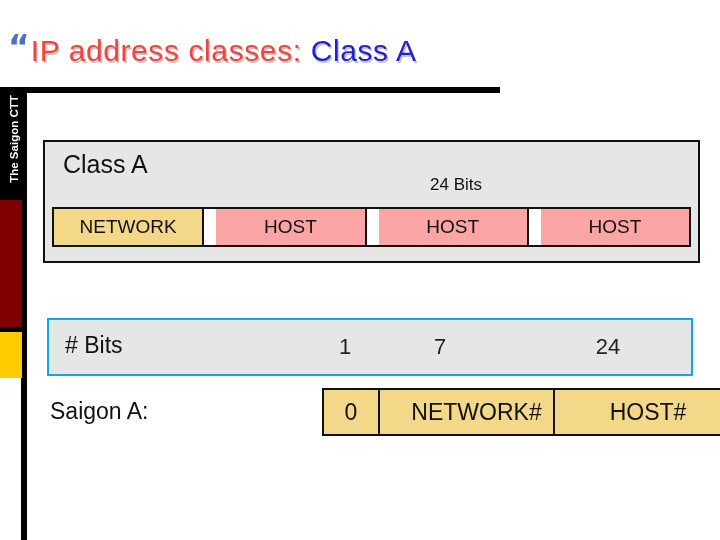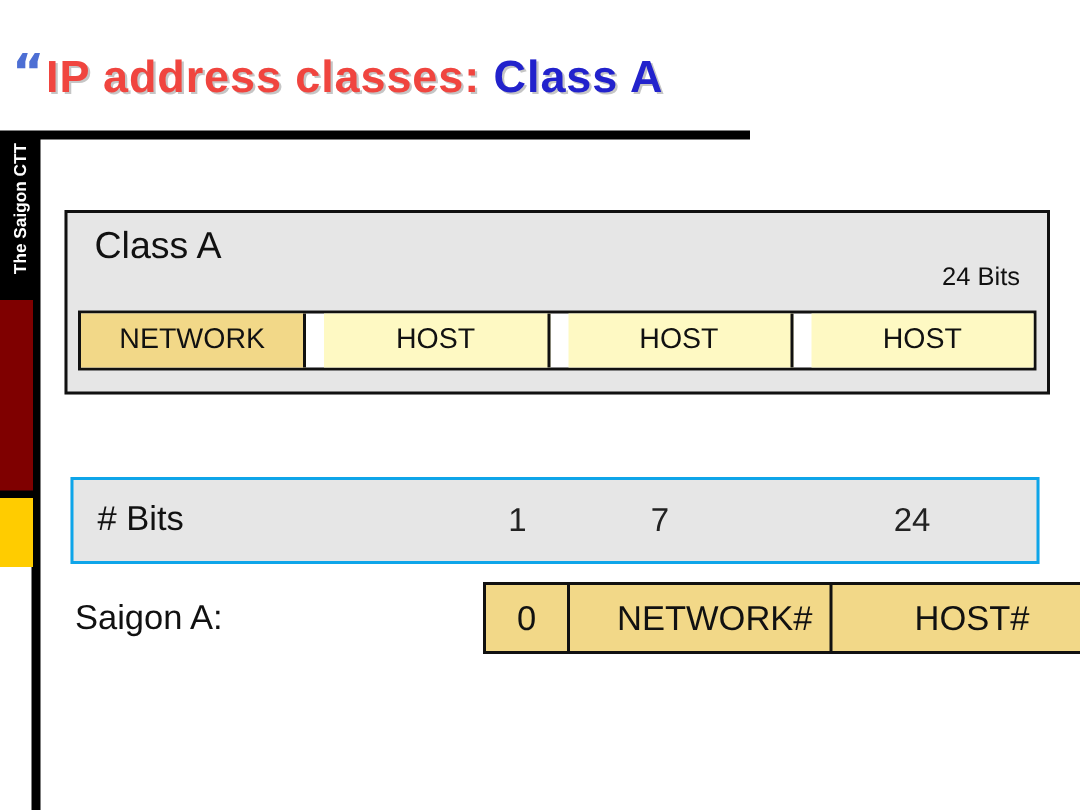--- a/index.html
+++ b/index.html
@@ -70,21 +70,21 @@
     color: #4d6fd4;
     font-size: 33px;
     font-weight: bold;
     font-family: "DejaVu Sans", sans-serif;
     margin-right: 1px;
     position: relative;
     top: -2px;
   }
   .title-part {
     font-size: 30px;
-    font-weight: bold;
+    font-weight: normal;
     letter-spacing: 0.6px;
     font-family: "Liberation Sans", sans-serif;
     text-shadow: 1.5px 1.5px 0 rgba(150,150,150,0.55);
   }
   #title-main { color: #f0453f; }
   #title-sub  { color: #2222cc; margin-left: 9px; }
 
   #title-underline {
     position: absolute;
     left: 0; top: 87px;
@@ -112,21 +112,21 @@
   
   #bits-arrow {
     position: absolute;
     left: 183px; top: 32px;
     width: 456px; height: 26px;
   }
   #bits-arrow-label {
     position: absolute;
     left: 183px; top: 30px;
     width: 456px;
-    text-align: right;
+    text-align: center;
     font-size: 17px;
     color: #111111;
     background: #e6e6e6;
     padding: 0 4px;
     box-sizing: border-box;
     font-family: "Liberation Sans", sans-serif;
     line-height: 26px;
   }
 
   
@@ -146,21 +146,21 @@
     align-items: center;
     justify-content: center;
     font-size: 19px;
     color: #111111;
     border-right: 2px solid #111111;
     box-sizing: border-box;
     font-family: "Liberation Sans", sans-serif;
   }
   #class-a-bar .seg:last-child { border-right: none; }
   .seg-network { background: #f2d888; }
-  .seg-host    { background: #fef9c3; }
+  .seg-host    { background: #fca5a5; }
 
   
   #bits-table {
     position: absolute;
     left: 47px; top: 318px;
     width: 646px; height: 58px;
     background: #e6e6e6;
     border: 2px solid #0ea5e9;
     box-sizing: border-box;
   }

